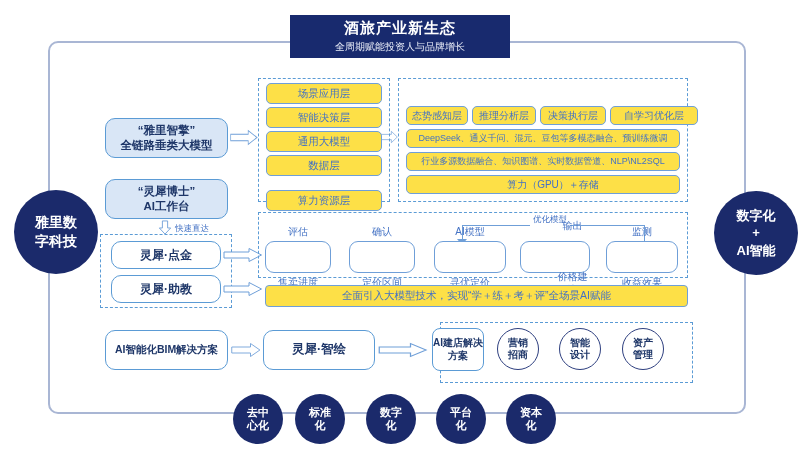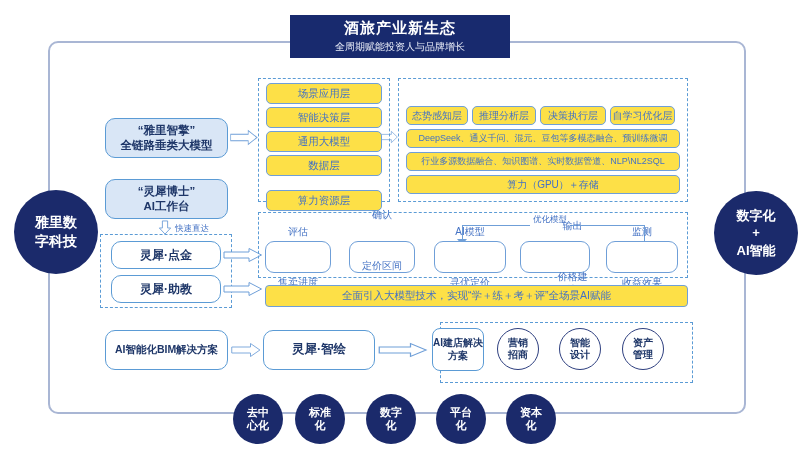--- a/index.html
+++ b/index.html
@@ -117,35 +117,35 @@
   <div class="layer-pill" style="left:266px; top:83px;  width:116px; height:21px;">场景应用层</div>
   <div class="layer-pill" style="left:266px; top:107px; width:116px; height:21px;">智能决策层</div>
   <div class="layer-pill" style="left:266px; top:131px; width:116px; height:21px;">通用大模型</div>
   <div class="layer-pill" style="left:266px; top:155px; width:116px; height:21px;">数据层</div>
   <div class="layer-pill" style="left:266px; top:179px; width:116px; height:21px;margin-top:11px;">算力资源层</div>
 
   <div class="dashed-box" style="left:398px; top:78px; width:290px; height:124px;"></div>
   <div class="layer-pill" style="left:406px; top:106px; width:62px; height:19px; font-size:10px;">态势感知层</div>
   <div class="layer-pill" style="left:472px; top:106px; width:64px; height:19px; font-size:10px;">推理分析层</div>
   <div class="layer-pill" style="left:540px; top:106px; width:66px; height:19px; font-size:10px;">决策执行层</div>
-  <div class="layer-pill" style="left:610px; top:106px; width:65px; height:19px; font-size:10px;">自学习优化层</div>
+  <div class="layer-pill" style="left:610px; top:106px; width:88px; height:19px; font-size:10px;">自学习优化层</div>
   <div class="layer-pill small-txt" style="left:406px; top:129px; width:274px; height:19px;">DeepSeek、通义千问、混元、豆包等多模态融合、预训练微调</div>
   <div class="layer-pill small-txt" style="left:406px; top:152px; width:274px; height:19px;">行业多源数据融合、知识图谱、实时数据管道、NLP\NL2SQL</div>
   <div class="layer-pill" style="left:406px; top:175px; width:274px; height:19px; font-size:10px;padding-left:20px;">算力（GPU）＋存储</div>
 
   <div class="dashed-box" style="left:258px; top:212px; width:430px; height:66px;"></div>
   <div class="feedback-line"></div>
   <div class="feedback-head"></div>
   <div class="tiny-label" style="left:530px; top:214px; background:#fff; padding:0 3px;">优化模型</div>
 
   <div class="step-box" style="left:265px; width:66px;">
     <span>评估</span>
     <span>售卖进度</span>
   </div>
-  <div class="step-box" style="left:349px; width:66px;justify-content:flex-end;">
+  <div class="step-box" style="left:349px; width:66px;">
     <span>确认</span>
     <span>定价区间</span>
   </div>
   <div class="step-box" style="left:434px; width:72px;">
     <span>AI模型</span>
     <span>寻优定价</span>
   </div>
   <div class="step-box" style="left:520px; width:70px;padding-left:35px;">
     <span>输出</span>
     <span>价格建议</span>

